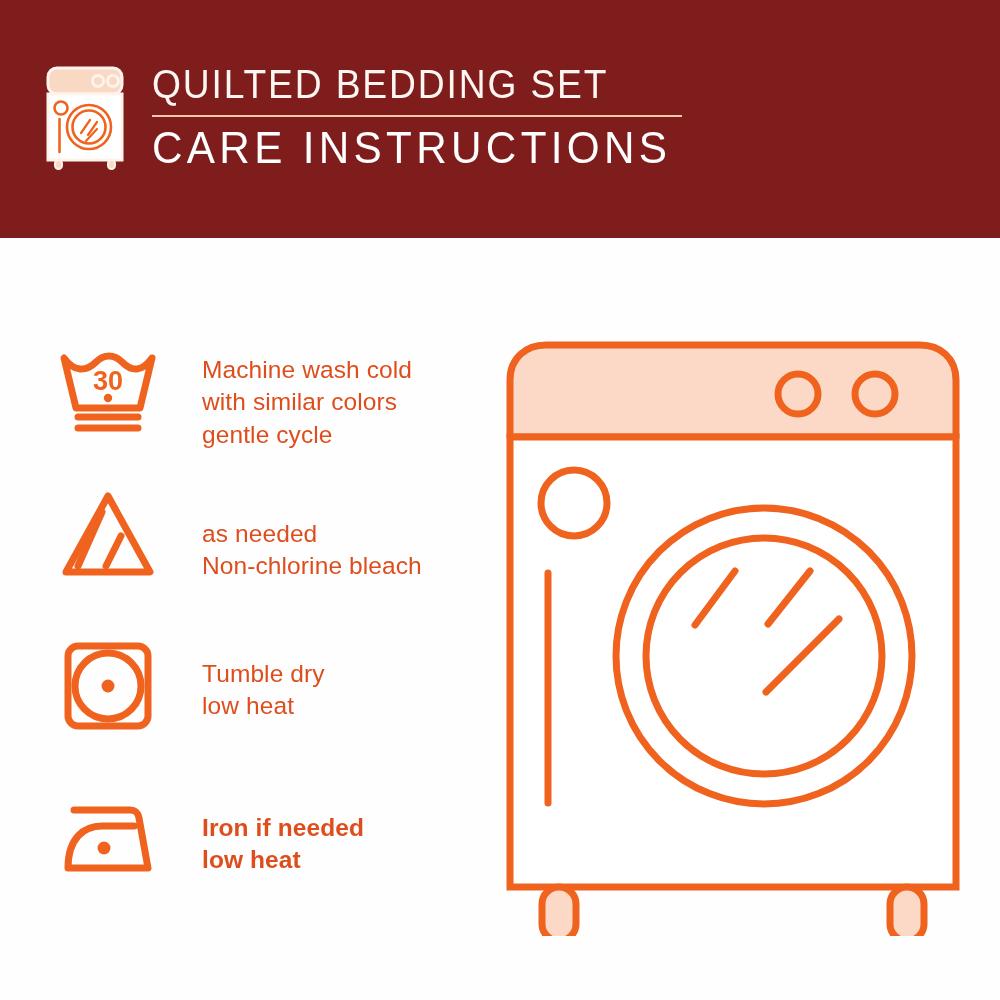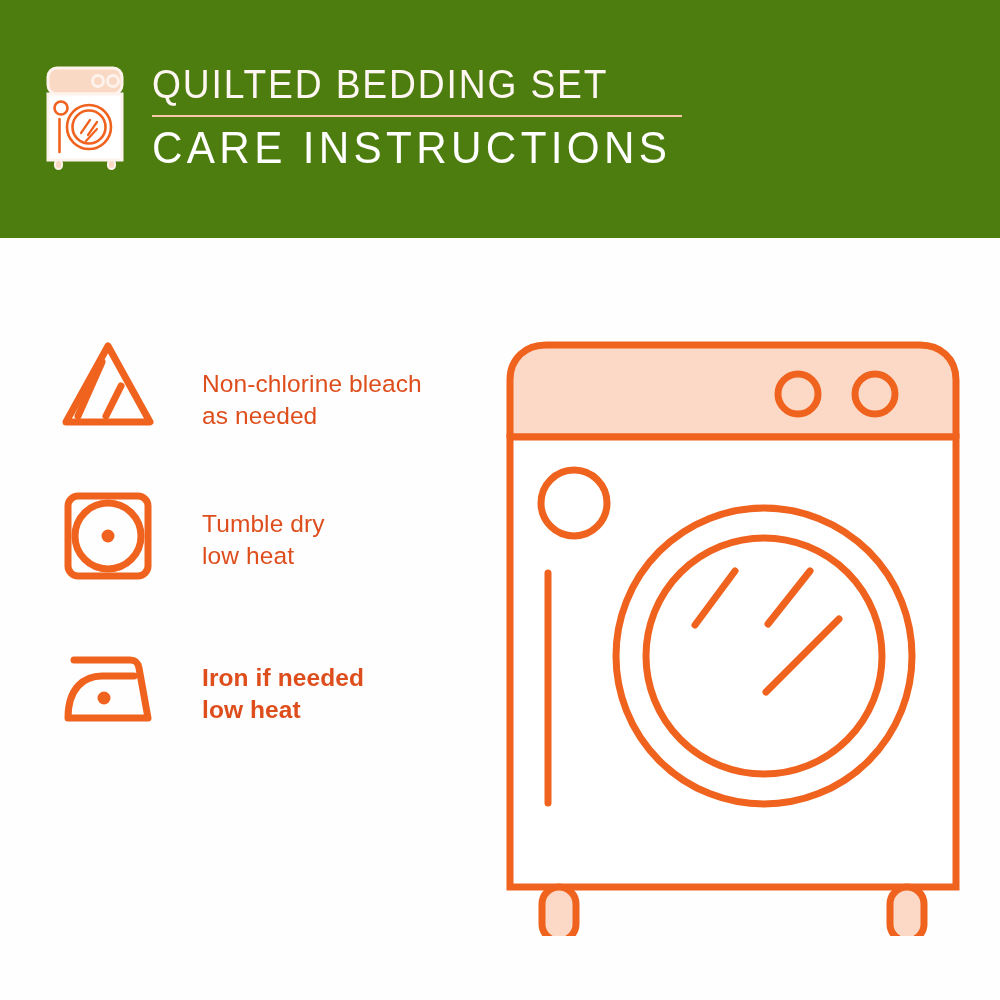--- a/index.html
+++ b/index.html
@@ -8,21 +8,21 @@
     background:#FEFEFE;
     font-family:"Liberation Sans", sans-serif;
     overflow:hidden;
   }
   .page { position:relative; width:1000px; height:1000px; }
 
   
   .header {
     position:absolute; left:0; top:0;
     width:1000px; height:238px;
-    background:#4d7c0f;
+    background:#7f1d1d;
     display:flex; align-items:center;
   }
   .header-inner {
     display:flex; align-items:center;
     margin-left:44px; margin-top:-4px;
   }
   .header-icon { width:82px; height:106px; flex:none; }
   .header-titles { margin-left:26px; }
   .title-main {
     color:#FDF6F1;
@@ -123,32 +123,48 @@
         <div class="title-main">QUILTED BEDDING SET</div>
         <div class="title-rule"></div>
         <div class="title-sub">CARE INSTRUCTIONS</div>
       </div>
 
     </div>
   </div>
 
   <div class="care-list">
 
+    <div class="care-row r1">
+      <div class="care-symbol">
+        <svg viewBox="0 0 104 104" width="104" height="104">
+          <path d="M8 26 L20 76 L84 76 L96 26 C86 40 76 40 66 30 C58 22 48 22 40 30 C30 40 18 40 8 26 Z" fill="none" stroke="#F0631E" stroke-width="7" stroke-linejoin="round" stroke-linecap="round"></path>
+          <line x1="22" y1="85" x2="82" y2="85" stroke="#F0631E" stroke-width="7" stroke-linecap="round"></line>
+          <line x1="22" y1="96" x2="82" y2="96" stroke="#F0631E" stroke-width="7" stroke-linecap="round"></line>
+          <text x="52" y="58" fill="#F0631E" font-family="'Liberation Sans', sans-serif" font-size="27" font-weight="bold" text-anchor="middle">30</text>
+          <circle cx="52" cy="66" r="4.2" fill="#F0631E"></circle>
+        </svg>
+      </div>
+      <div class="care-text">
+        <div>Machine wash cold</div>
+        <div>with similar colors</div>
+        <div>gentle cycle</div>
+      </div>
+    </div>
 
     <div class="care-row r2">
       <div class="care-symbol">
         <svg viewBox="0 0 104 104" width="104" height="104">
           <path d="M52 14 L94 90 L10 90 Z" fill="none" stroke="#F0631E" stroke-width="7" stroke-linejoin="round"></path>
           <line x1="46" y1="30" x2="22" y2="84" stroke="#F0631E" stroke-width="7" stroke-linecap="round"></line>
           <line x1="65" y1="54" x2="50" y2="84" stroke="#F0631E" stroke-width="7" stroke-linecap="round"></line>
         </svg>
       </div>
       <div class="care-text">
+        <div>as needed</div>
         <div>Non-chlorine bleach</div>
-        <div>as needed</div>
       </div>
     </div>
 
     <div class="care-row r3">
       <div class="care-symbol">
         <svg viewBox="0 0 104 104" width="104" height="104">
           <rect x="12" y="14" width="80" height="80" rx="10" fill="none" stroke="#F0631E" stroke-width="7"></rect>
           <circle cx="52" cy="54" r="33" fill="none" stroke="#F0631E" stroke-width="7"></circle>
           <circle cx="52" cy="54" r="6.5" fill="#F0631E"></circle>
         </svg>

